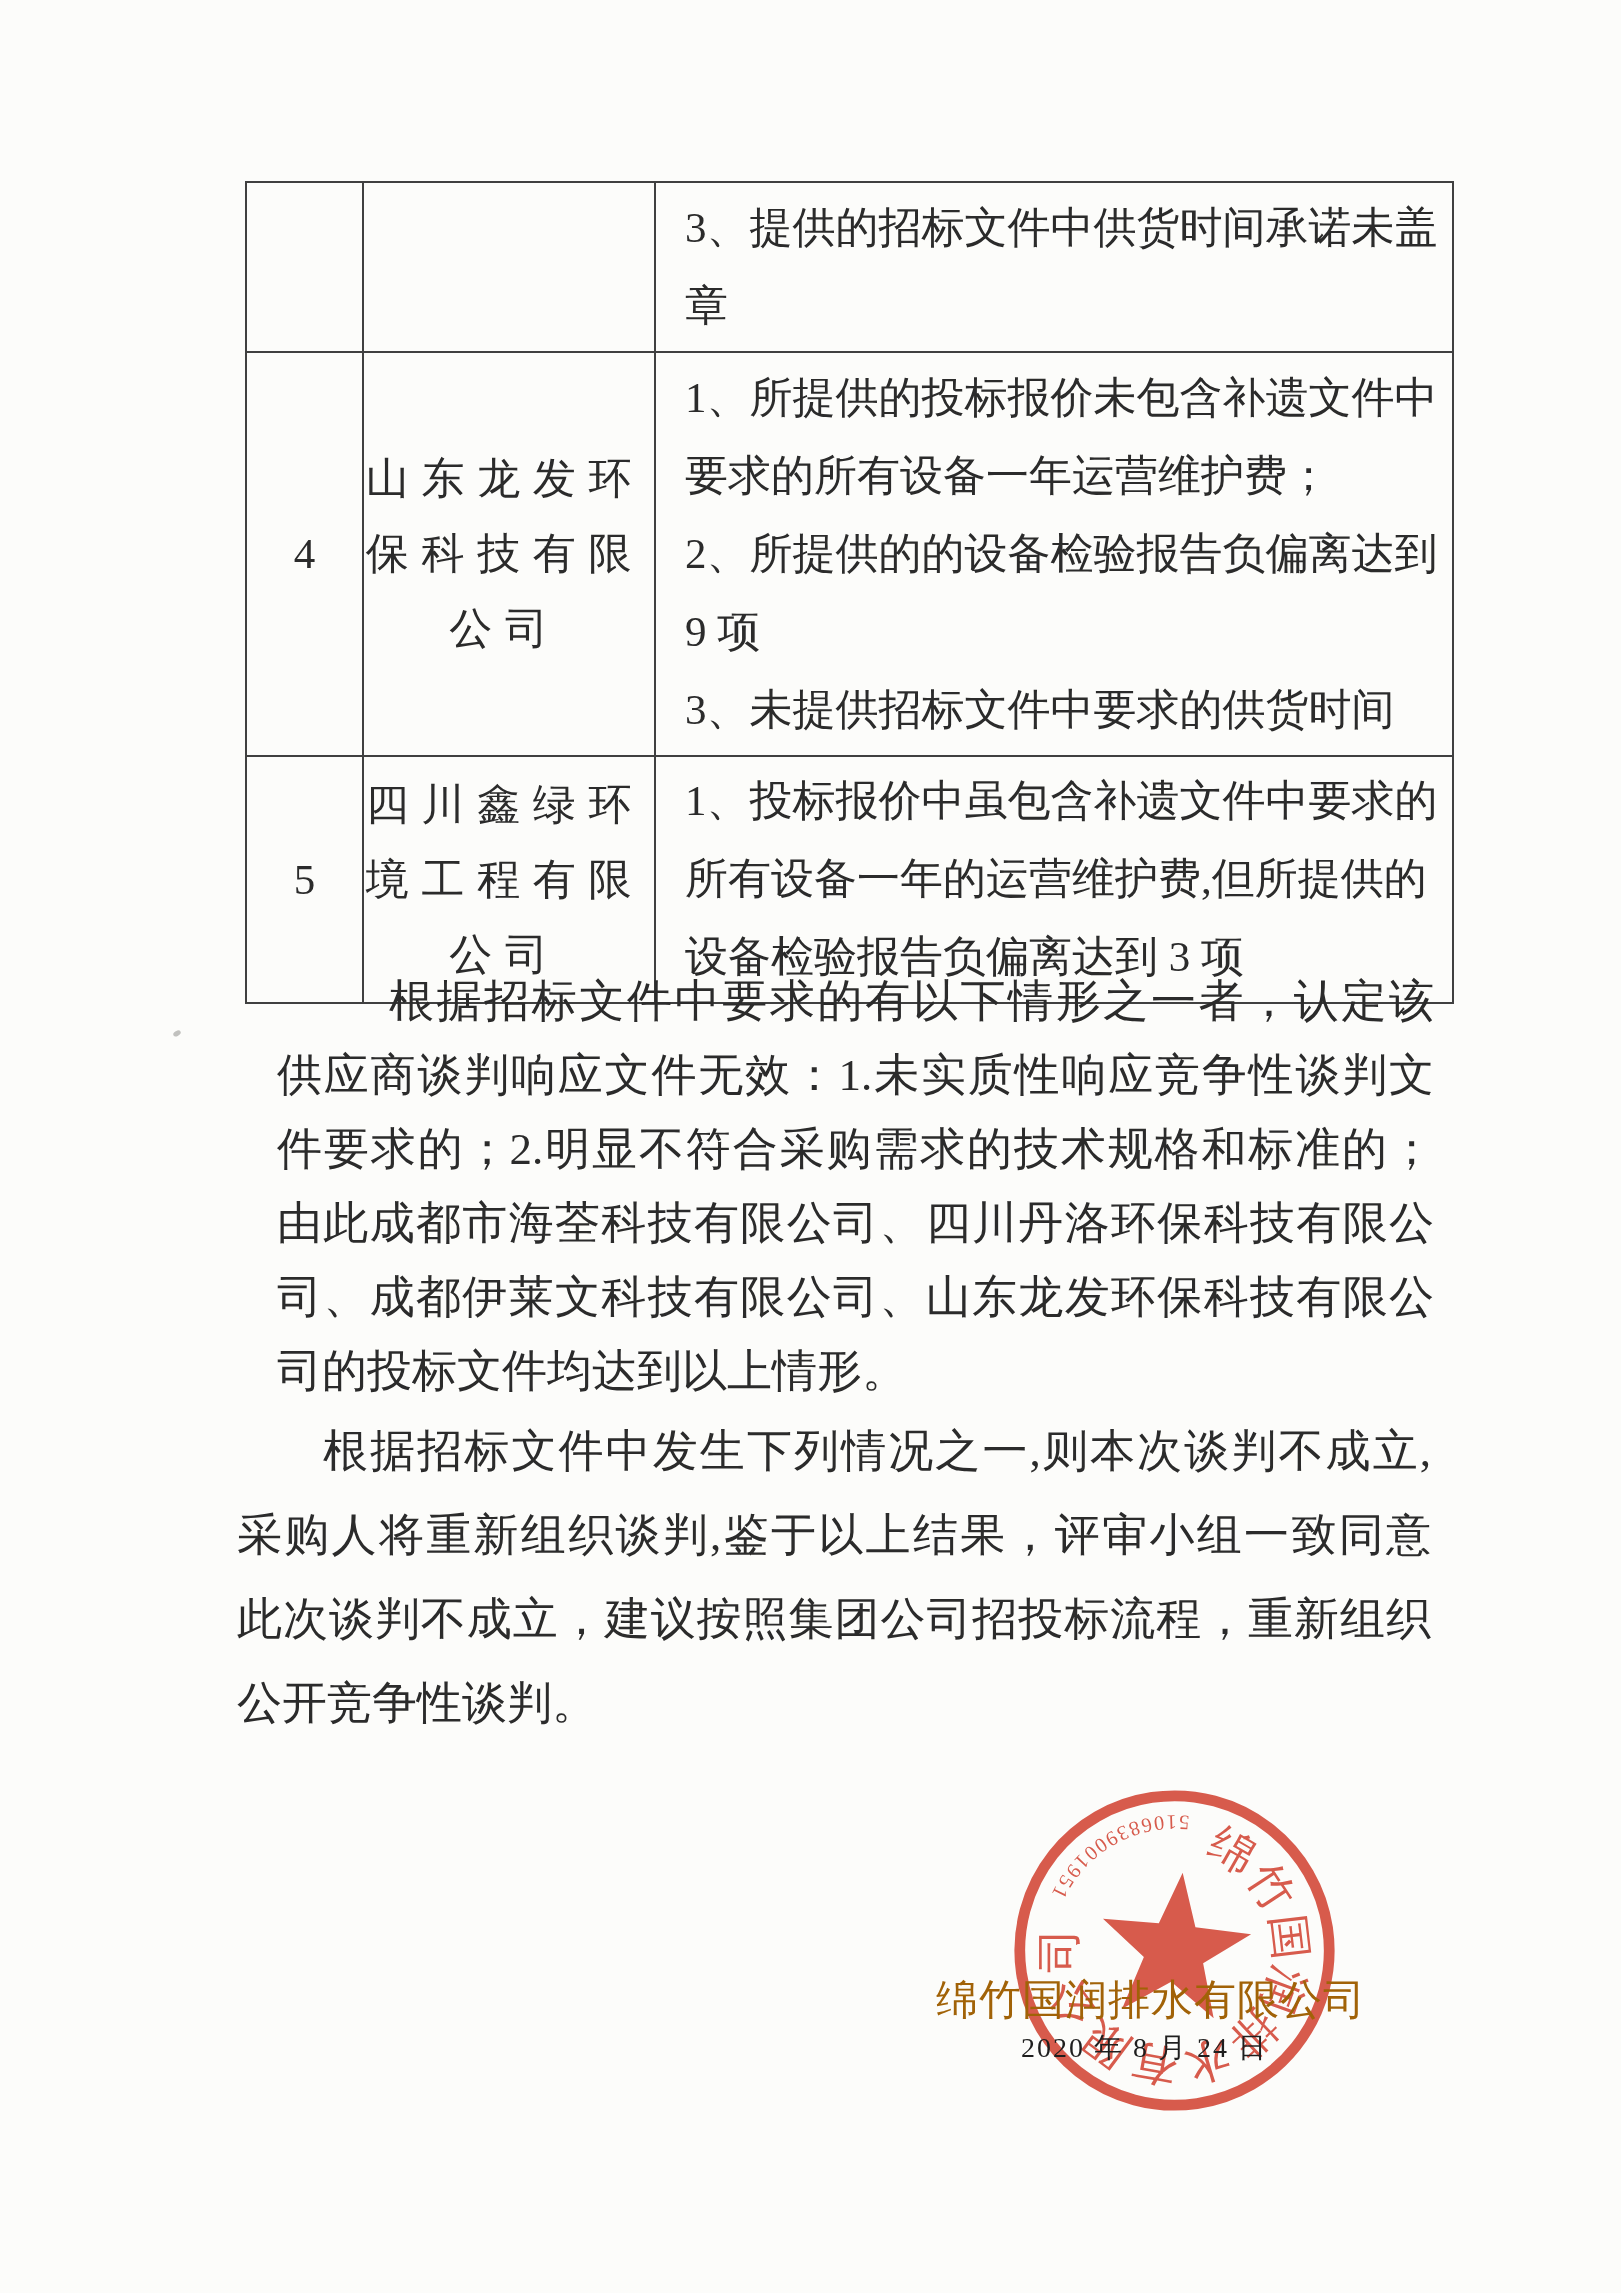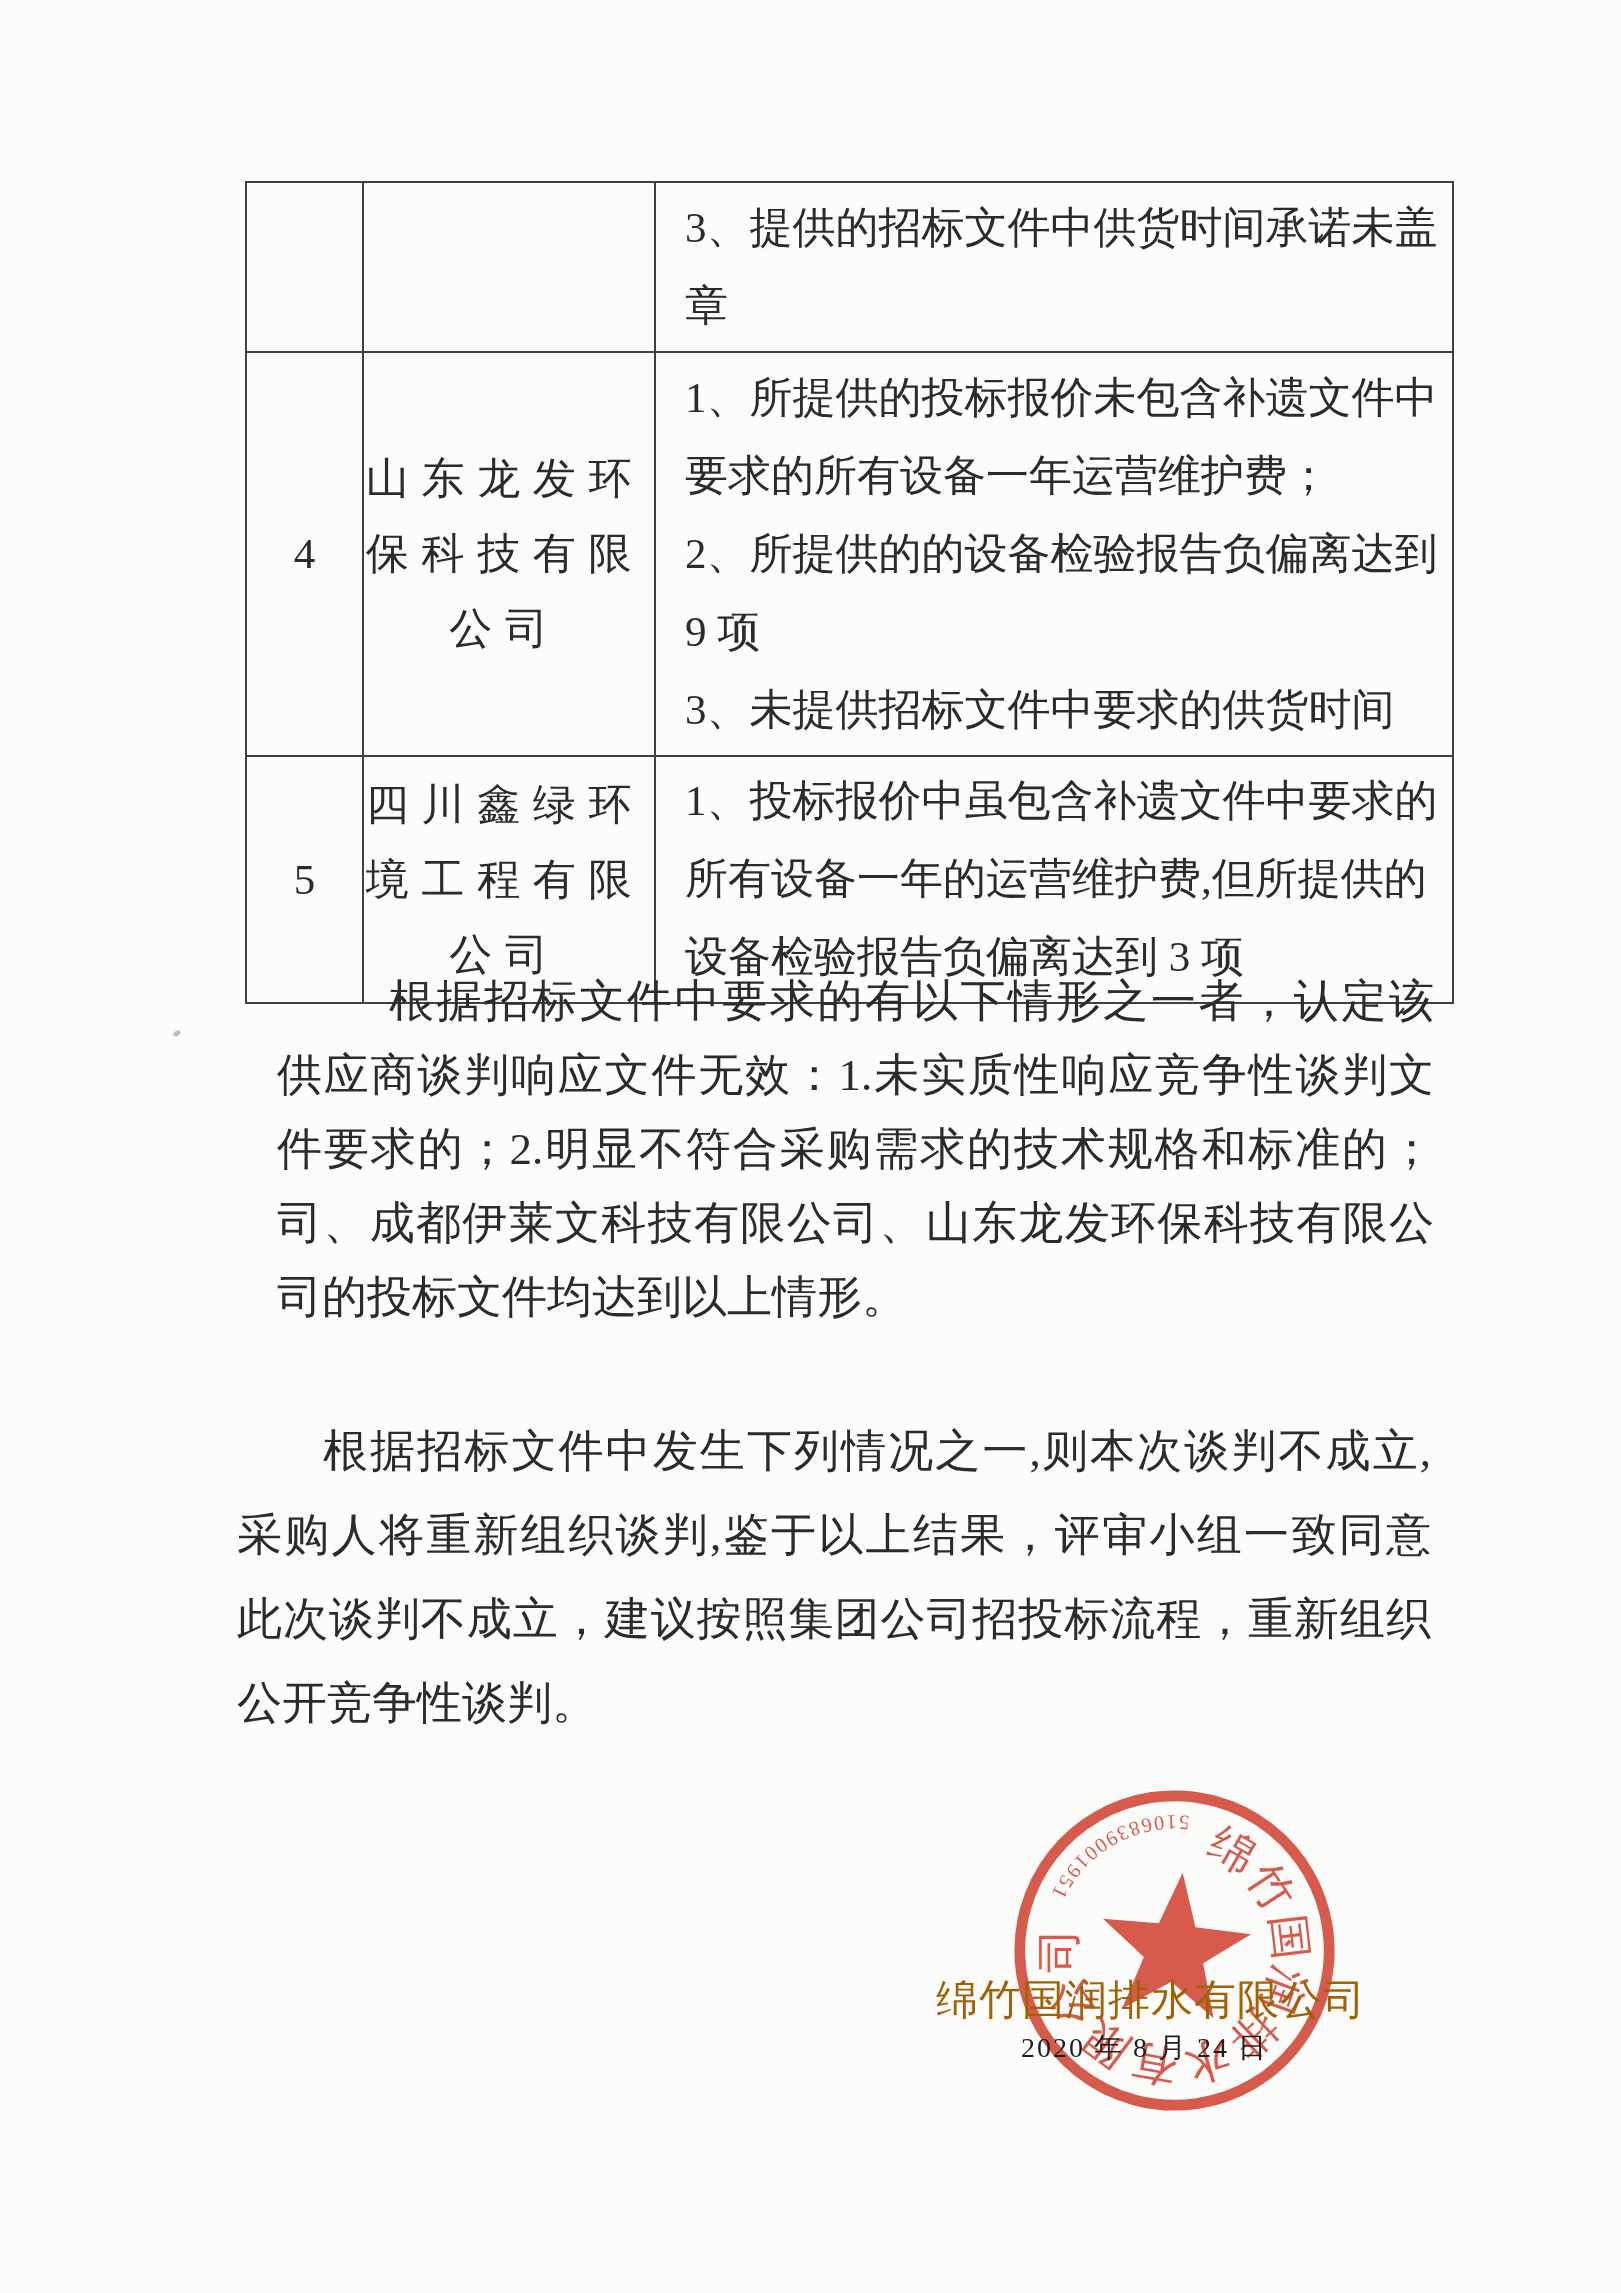--- a/index.html
+++ b/index.html
@@ -101,20 +101,21 @@
           </div>
     </td>
   </tr>
 </tbody>
   </table>
 
 <div class="para p1">
     <div class="tline first j">根据招标文件中要求的有以下情形之一者，认定该</div>
     <div class="tline j">供应商谈判响应文件无效：1.未实质性响应竞争性谈判文</div>
     <div class="tline j">件要求的；2.明显不符合采购需求的技术规格和标准的；</div>
+    <div class="tline j">由此成都市海荃科技有限公司、四川丹洛环保科技有限公</div>
     <div class="tline j">司、成都伊莱文科技有限公司、山东龙发环保科技有限公</div>
     <div class="tline">司的投标文件均达到以上情形。</div>
   </div>
 <div class="para p2">
     <div class="tline first j">根据招标文件中发生下列情况之一,则本次谈判不成立,</div>
     <div class="tline j">采购人将重新组织谈判,鉴于以上结果，评审小组一致同意</div>
     <div class="tline j">此次谈判不成立，建议按照集团公司招投标流程，重新组织</div>
     <div class="tline">公开竞争性谈判。</div>
   </div>
 

